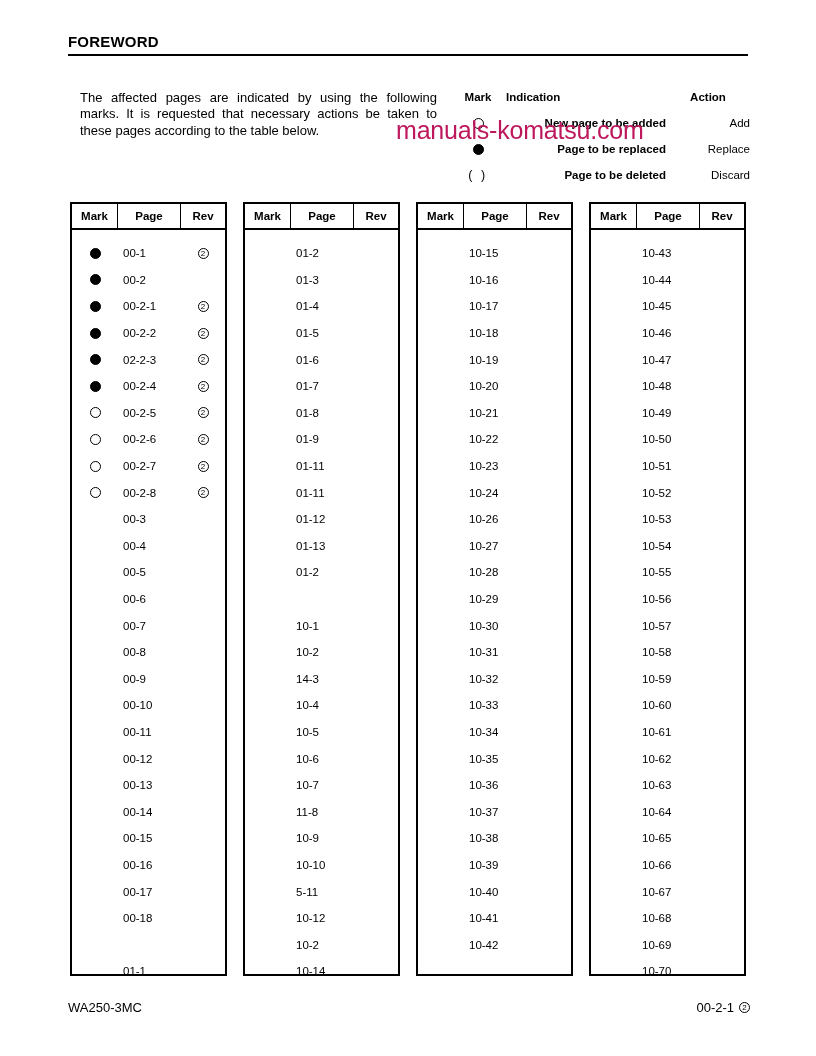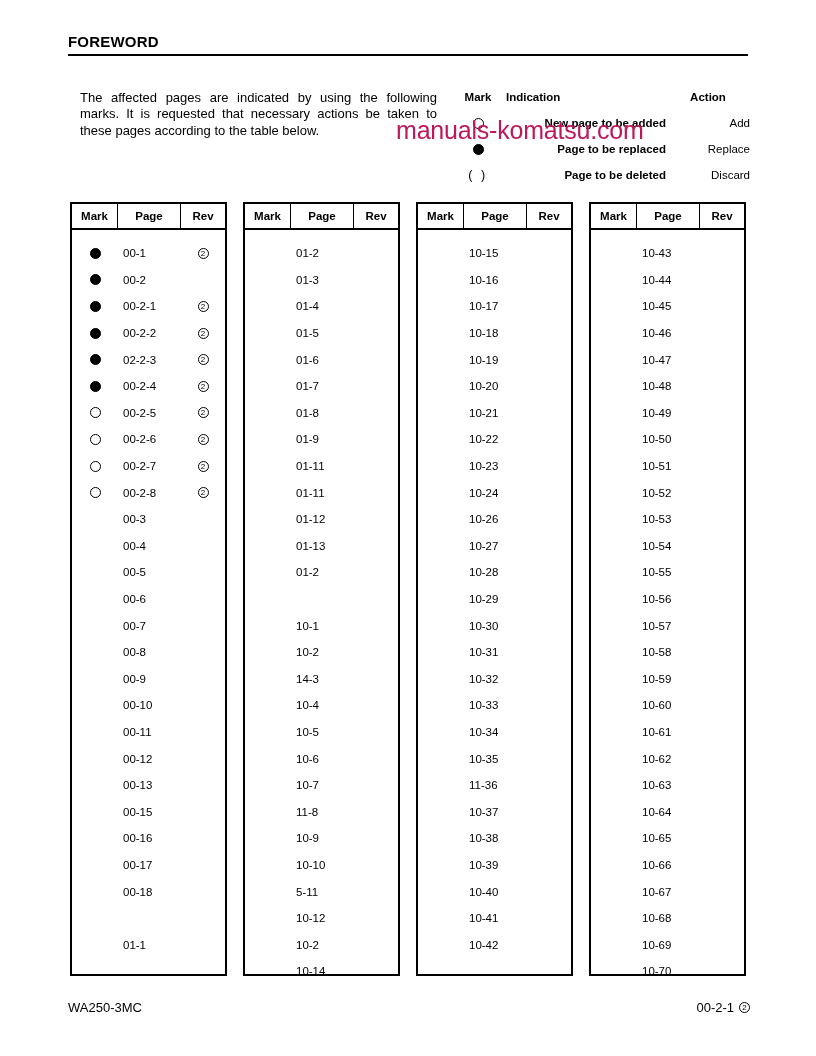--- a/index.html
+++ b/index.html
@@ -386,20 +386,25 @@
           <div class="rc c-page">00-12</div>
           <div class="rc c-rev"></div>
         </div>
         <div class="pt-row">
           <div class="rc c-mark"></div>
           <div class="rc c-page">00-13</div>
           <div class="rc c-rev"></div>
         </div>
         <div class="pt-row">
           <div class="rc c-mark"></div>
+          <div class="rc c-page">00-14</div>
+          <div class="rc c-rev"></div>
+        </div>
+        <div class="pt-row">
+          <div class="rc c-mark"></div>
           <div class="rc c-page">00-15</div>
           <div class="rc c-rev"></div>
         </div>
         <div class="pt-row">
           <div class="rc c-mark"></div>
           <div class="rc c-page">00-16</div>
           <div class="rc c-rev"></div>
         </div>
         <div class="pt-row">
           <div class="rc c-mark"></div>
@@ -674,21 +679,21 @@
           <div class="rc c-page">10-34</div>
           <div class="rc c-rev"></div>
         </div>
         <div class="pt-row">
           <div class="rc c-mark"></div>
           <div class="rc c-page">10-35</div>
           <div class="rc c-rev"></div>
         </div>
         <div class="pt-row">
           <div class="rc c-mark"></div>
-          <div class="rc c-page">11-36</div>
+          <div class="rc c-page">10-36</div>
           <div class="rc c-rev"></div>
         </div>
         <div class="pt-row">
           <div class="rc c-mark"></div>
           <div class="rc c-page">10-37</div>
           <div class="rc c-rev"></div>
         </div>
         <div class="pt-row">
           <div class="rc c-mark"></div>
           <div class="rc c-page">10-38</div>

